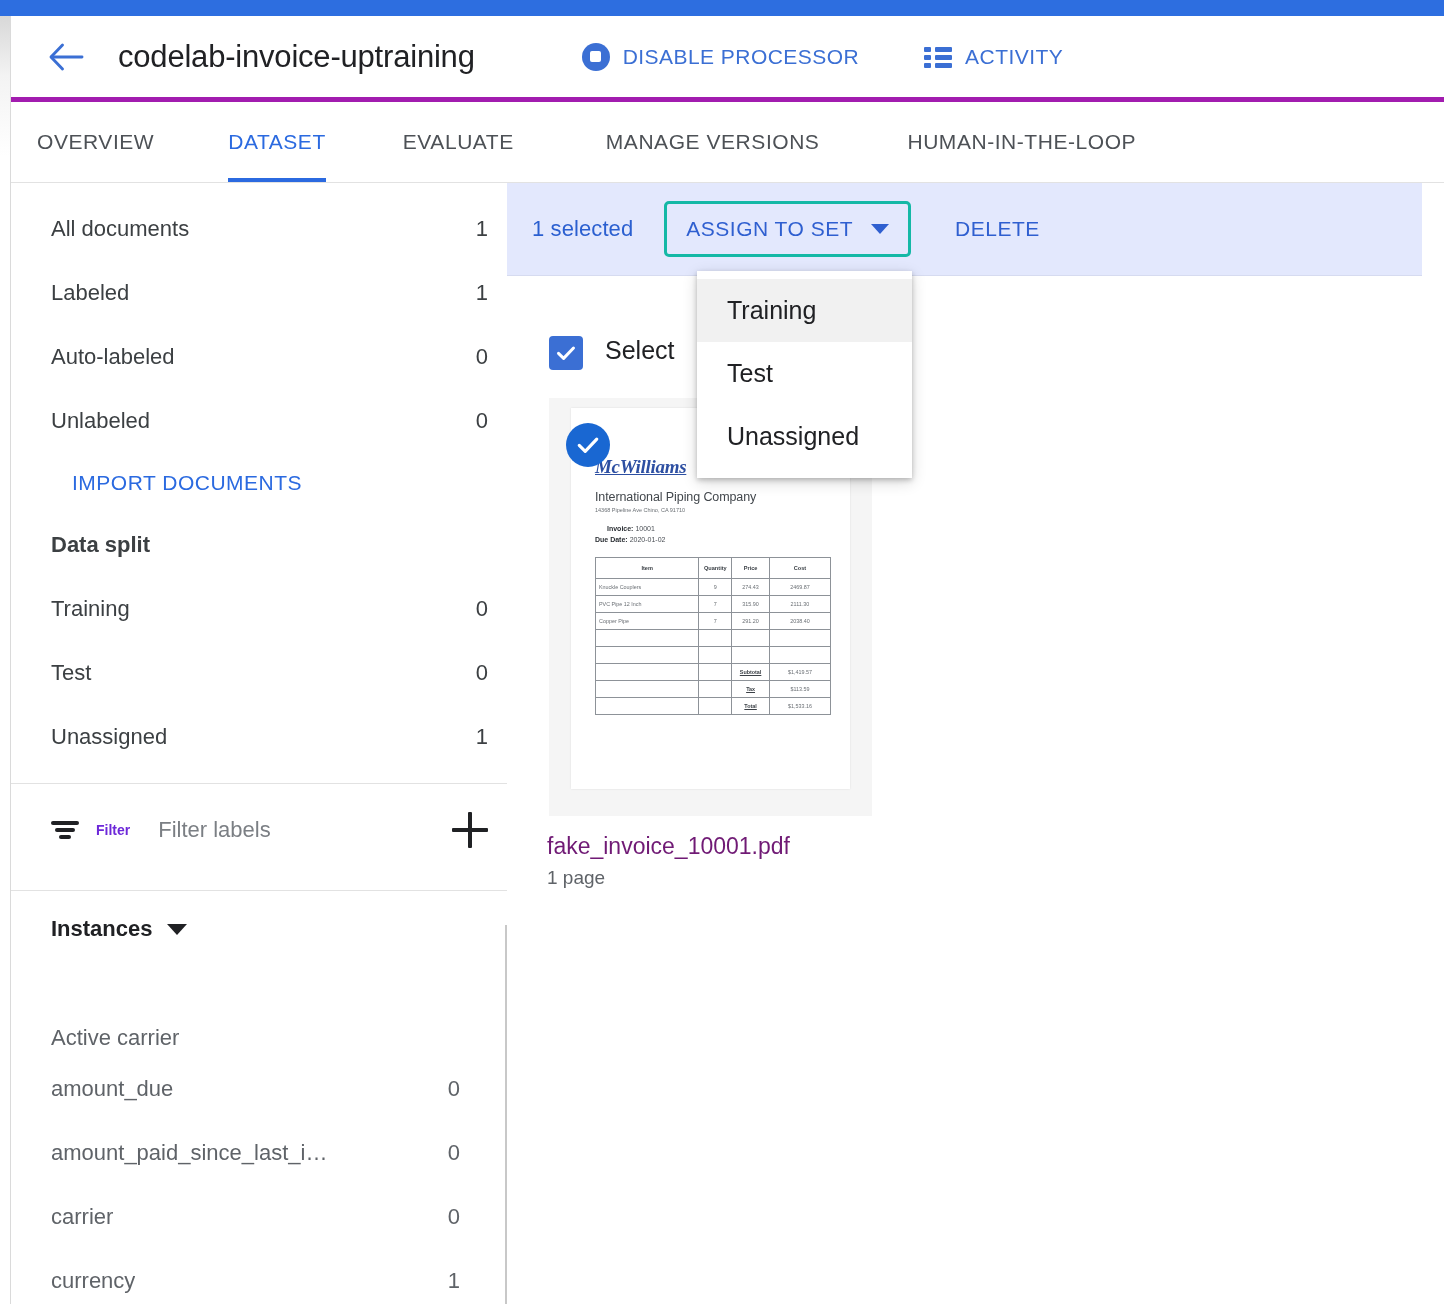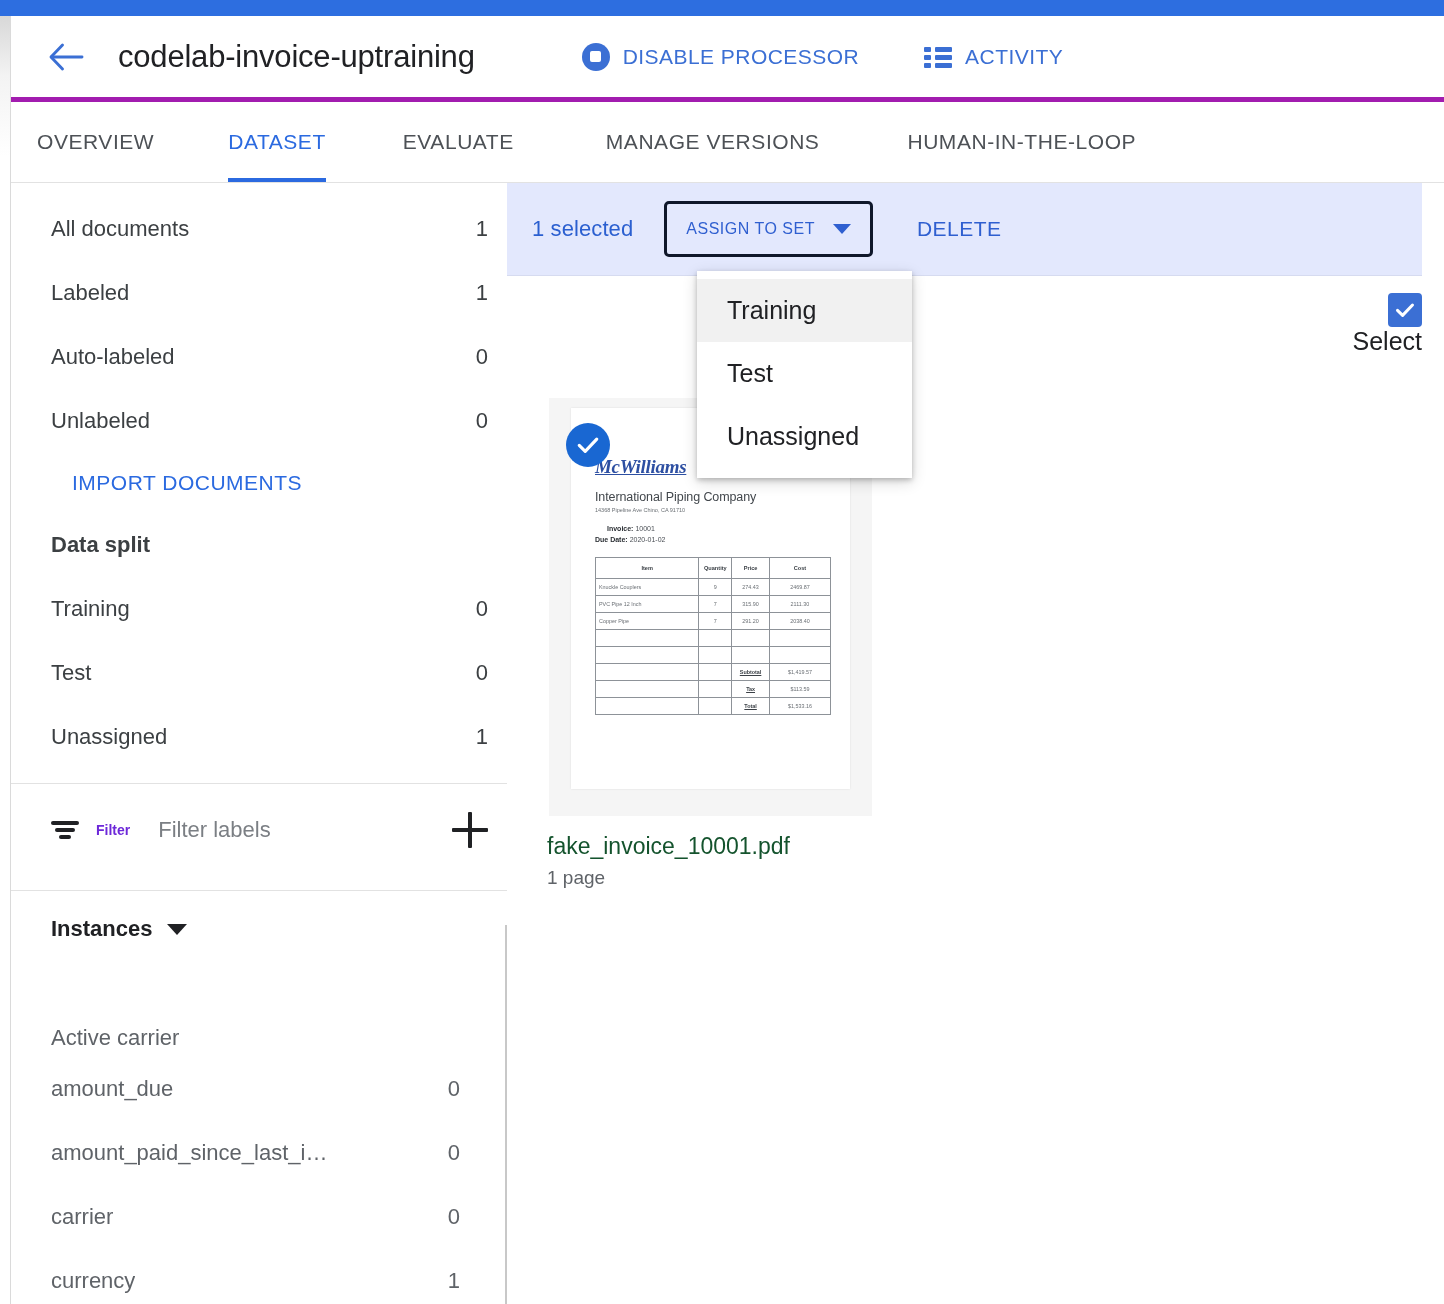--- a/index.html
+++ b/index.html
@@ -184,24 +184,24 @@
     position: relative; height: 93px; background: #e3e8fd;
     display: flex; align-items: center; padding-left: 25px;
     border-bottom: 1px solid #d6dbf0;
   }
   .selected-count {
     font-size: 22px; color: #2b5fd0; letter-spacing: 0.1px;
   }
   .assign-btn {
     margin-left: 31px;
     height: 56px; padding: 0 19px;
-    border: 3px solid #0f172a; border-radius: 5px;
+    border: 3px solid #14b8a6; border-radius: 5px;
     background: #e3e8fd;
     display: flex; align-items: center; gap: 18px;
-    color: #2f5fd0; font-size: 16px; font-weight: 500; letter-spacing: 0.5px;
+    color: #2f5fd0; font-size: 21px; font-weight: 500; letter-spacing: 0.5px;
     cursor: pointer; white-space: nowrap;
   }
   .assign-caret {
     width: 0; height: 0; border-left: 9px solid transparent;
     border-right: 9px solid transparent; border-top: 10px solid #2f5fd0;
   }
   .delete-btn {
     margin-left: 44px;
     color: #2f5fd0; font-size: 21px; font-weight: 500; letter-spacing: 0.5px;
     cursor: pointer;
@@ -216,21 +216,21 @@
   }
   .dd-item {
     height: 63px; display: flex; align-items: center;
     padding-left: 30px; font-size: 25px; color: #202124; cursor: pointer;
     white-space: nowrap;
   }
   .dd-item.hovered { background: #f1f1f1; }
 
   
   .select-all-row {
-    display: flex; align-items: flex-end; margin-top: 17px; margin-left: 42px; flex-direction: column;
+    display: flex; align-items: flex-start; margin-top: 60px; margin-left: 42px;
   }
   .cb {
     width: 34px; height: 34px; border-radius: 4px; background: #3b6fd4;
     display: flex; align-items: center; justify-content: center;
   }
   .cb svg { display:block; }
   .select-all-label { margin-left: 22px; font-size: 25px; color: #202124; }
 
   
   .doc-card {
@@ -275,21 +275,21 @@
   .inv-table th { font-weight: 700; text-align: center; color:#3b4046; font-size:5.6px; height: 21px;}
   .inv-table td.c { text-align:center; }
   .inv-table td.lbl2 { text-align:center; font-weight:700; color:#3b4046; text-decoration: underline;}
   .col-item { width: 44%; }
   .col-qty { width: 14%; }
   .col-price { width: 16%; }
   .col-cost { width: 26%; }
 
   .doc-name {
     position: absolute; left: 40px; top: 650px;
-    font-size: 23px; color: #14532d;
+    font-size: 23px; color: #701a75;
   }
   .doc-pages {
     position: absolute; left: 40px; top: 684px;
     font-size: 19px; color: #5f6368;
   }
 </style>
 </head>
 <body>
 
 <div id="root">

